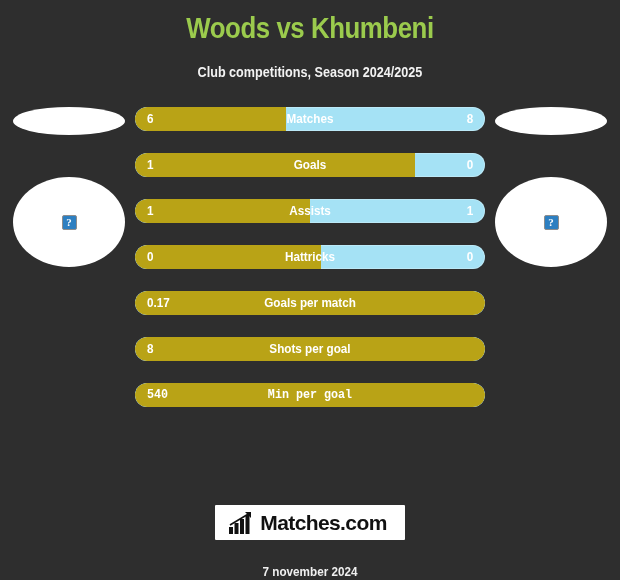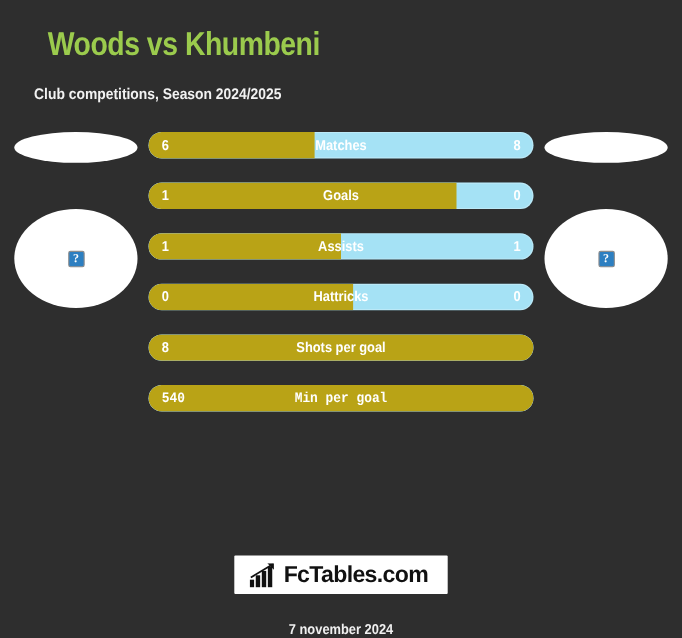--- a/index.html
+++ b/index.html
@@ -11,21 +11,22 @@
     width: 620px;
     height: 580px;
     background: #2e2e2e;
     font-family: "Liberation Sans", sans-serif;
     overflow: hidden;
     position: relative;
   }
 
   
   .header {
-    padding-top: 21px;
+    text-align: center;
+    padding-top: 8px;
   }
   .title {
     color: #9bcb4d;
     font-size: 30px;
     font-weight: bold;
     letter-spacing: -0.5px;
     line-height: 40px;
     transform: scaleX(0.86);
     transform-origin: center center;
     white-space: nowrap;
@@ -230,20 +231,25 @@
       <div class="val away">1</div>
     </div>
 
     <div class="stat-row">
       <div class="fill-home" style="width:53%"></div>
       <div class="val home">0</div>
       <div class="label">Hattricks</div>
       <div class="val away">0</div>
     </div>
 
+    <div class="stat-row full">
+      <div class="fill-home" style="width:100%"></div>
+      <div class="val home">0.17</div>
+      <div class="label">Goals per match</div>
+    </div>
 
     <div class="stat-row full">
       <div class="fill-home" style="width:100%"></div>
       <div class="val home">8</div>
       <div class="label">Shots per goal</div>
     </div>
 
     <div class="stat-row full">
       <div class="fill-home" style="width:100%"></div>
       <div class="val home">540</div>
@@ -267,17 +273,17 @@
   <div class="logo-box">
     <div class="logo-inner">
       <svg width="26" height="22" viewBox="0 0 26 22">
         <rect x="0" y="15" width="4" height="7" fill="#111111"></rect>
         <rect x="5.5" y="11" width="4" height="11" fill="#111111"></rect>
         <rect x="11" y="7" width="4" height="15" fill="#111111"></rect>
         <rect x="16.5" y="3" width="4" height="19" fill="#111111"></rect>
         <path d="M1 13 L21 1" stroke="#111111" stroke-width="1.6" fill="none"></path>
         <path d="M16 0 L22 0 L22 6 Z" fill="#111111"></path>
       </svg>
-      <span class="logo-text">FcTables.com</span>
+      <span class="logo-text">Matches.com</span>
     </div>
   </div>
   <div class="date">7 november 2024</div>
 </div>
 
 </body></html>

